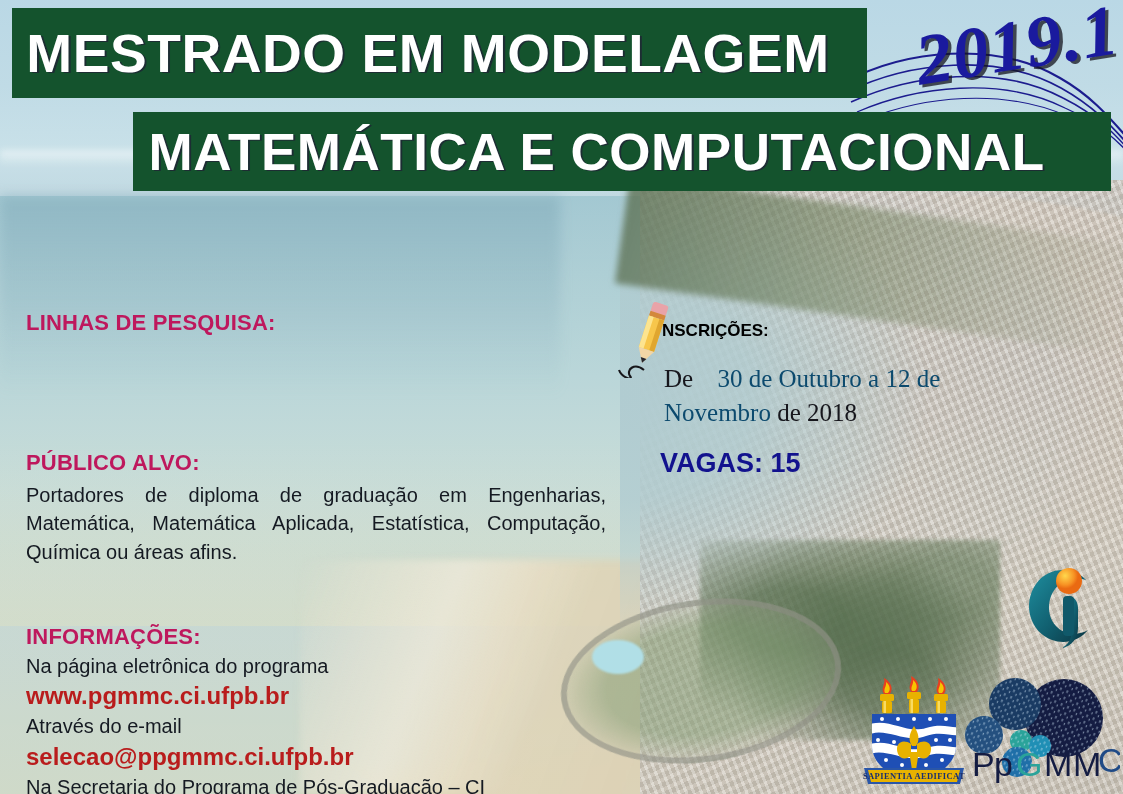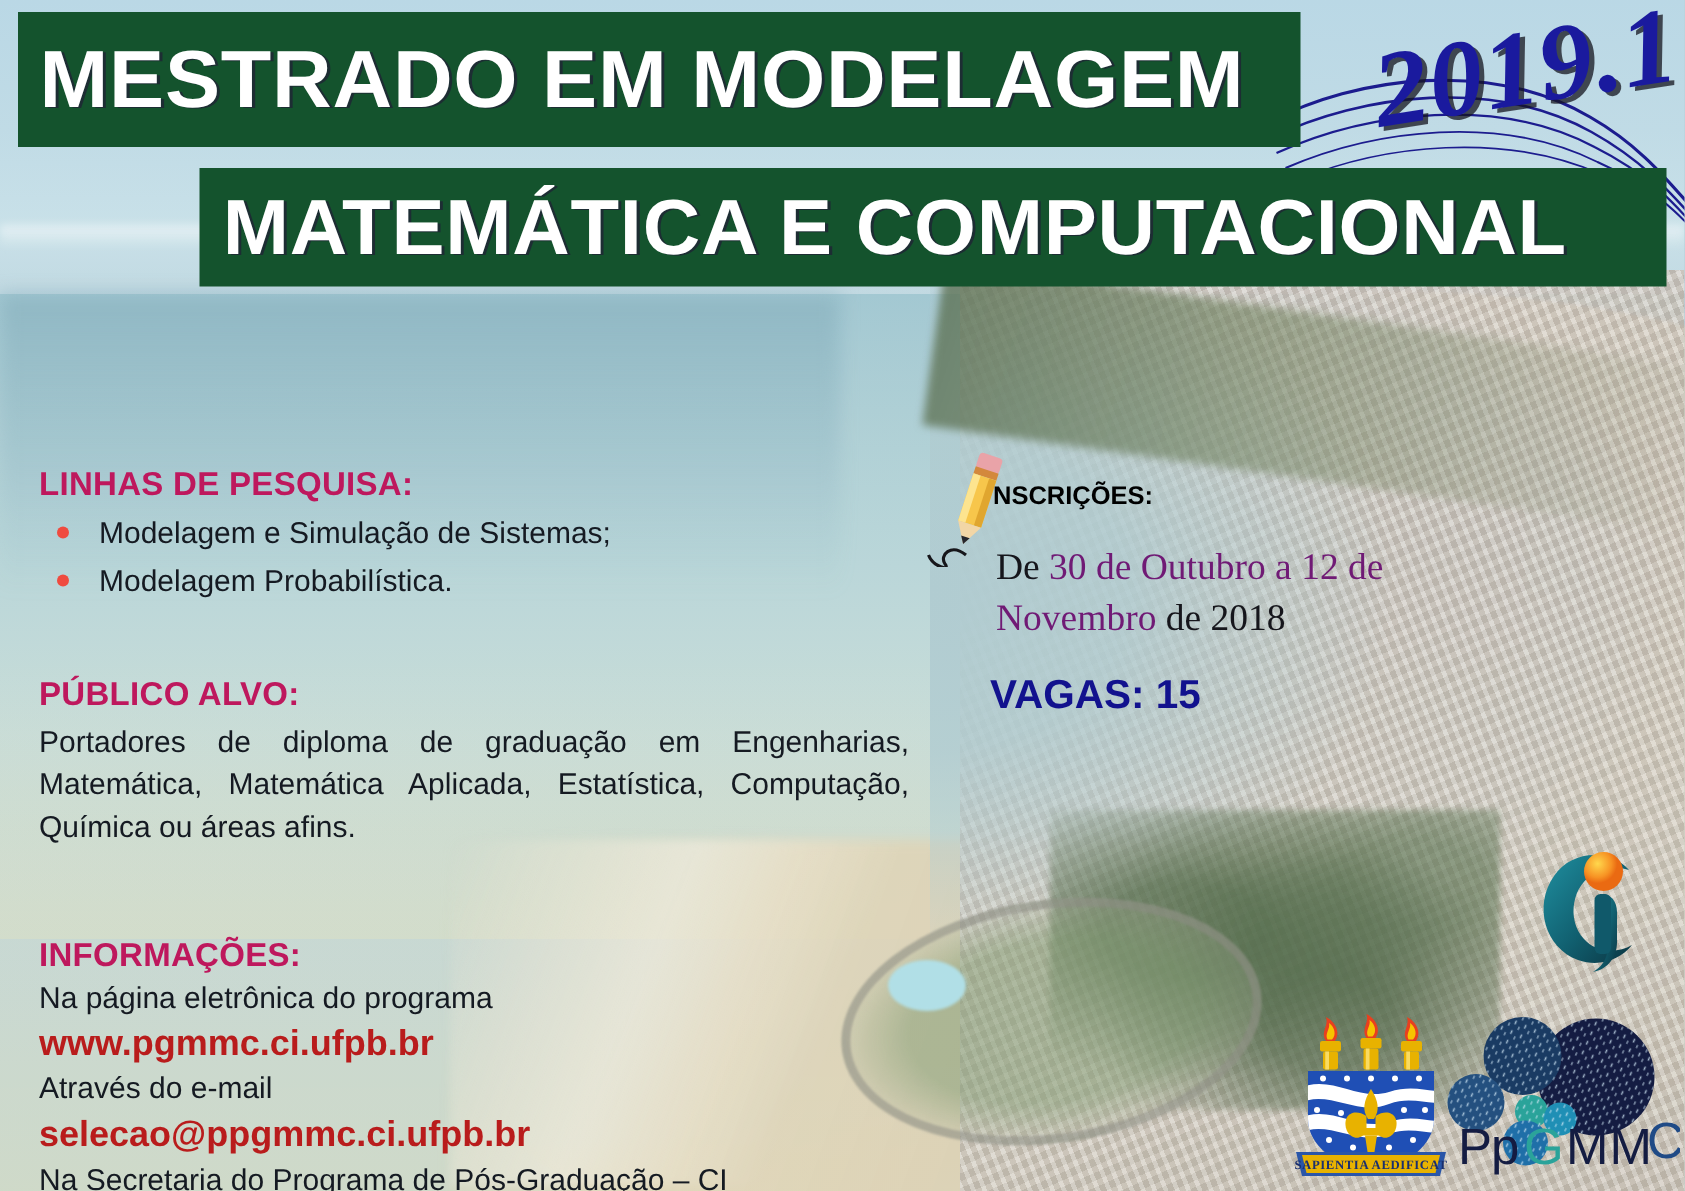--- a/index.html
+++ b/index.html
@@ -95,21 +95,21 @@
   #infos .line{margin-top:2px;}
   .red-bold{color:#b91c1c;font-weight:bold;font-family:"Liberation Sans", sans-serif;font-size:24px;}
 
   
   #inscricoes{position:absolute;left:640px;top:310px;width:340px;}
   #insc-head{position:relative;height:34px;}
   #insc-head .lbl{position:absolute;left:22px;top:0;color:#000000;font-weight:bold;font-size:17px;margin-top:11px;}
   #pencil{position:absolute;left:-22px;top:-12px;width:66px;height:80px;}
   #datas{margin-top:18px;margin-left:24px;width:300px;
          font-family:"Liberation Serif", serif;font-size:25px;color:#16161c;line-height:1.35;}
-  #datas .red{color:#701a75;}
+  #datas .red{color:#0c4a6e;margin-left:18px;}
   #vagas{position:absolute;left:660px;top:448px;color:#12128e;font-weight:bold;font-size:27px;
          font-family:"Liberation Sans", sans-serif;}
 
   
   #ci-logo{position:absolute;left:1016px;top:556px;width:96px;height:104px;}
   #ufpb-logo{position:absolute;left:862px;top:672px;width:104px;height:118px;}
   #ppgmmc-logo{position:absolute;left:960px;top:672px;width:160px;height:120px;}
 </style>
 </head>
 <body>
@@ -147,30 +147,20 @@
   <div class="titlebar" id="bar1">
     <span>MESTRADO EM MODELAGEM</span>
   </div>
   <div class="titlebar" id="bar2">
     <span>MATEMÁTICA E COMPUTACIONAL</span>
   </div>
   <div id="year">2019.1</div>
 
   <div id="linhas">
     <div class="h-blue">LINHAS DE PESQUISA:</div>
-    <ul>
-      <li class="body-txt">
-        <span class="bullet"></span>
-        <span>Modelagem e Simulação de Sistemas;</span>
-      </li>
-      <li class="body-txt">
-        <span class="bullet"></span>
-        <span>Modelagem Probabilística.</span>
-      </li>
-    </ul>
   </div>
 
   <div id="publico">
     <div class="h-blue">PÚBLICO ALVO:</div>
     <div class="body-txt para">Portadores de diploma de graduação em Engenharias, Matemática, Matemática Aplicada, Estatística, Computação, Química ou áreas afins.</div>
   </div>
 
   <div id="infos">
     <div class="h-blue">INFORMAÇÕES:</div>
     <div class="body-txt line">Na página eletrônica do programa</div>

